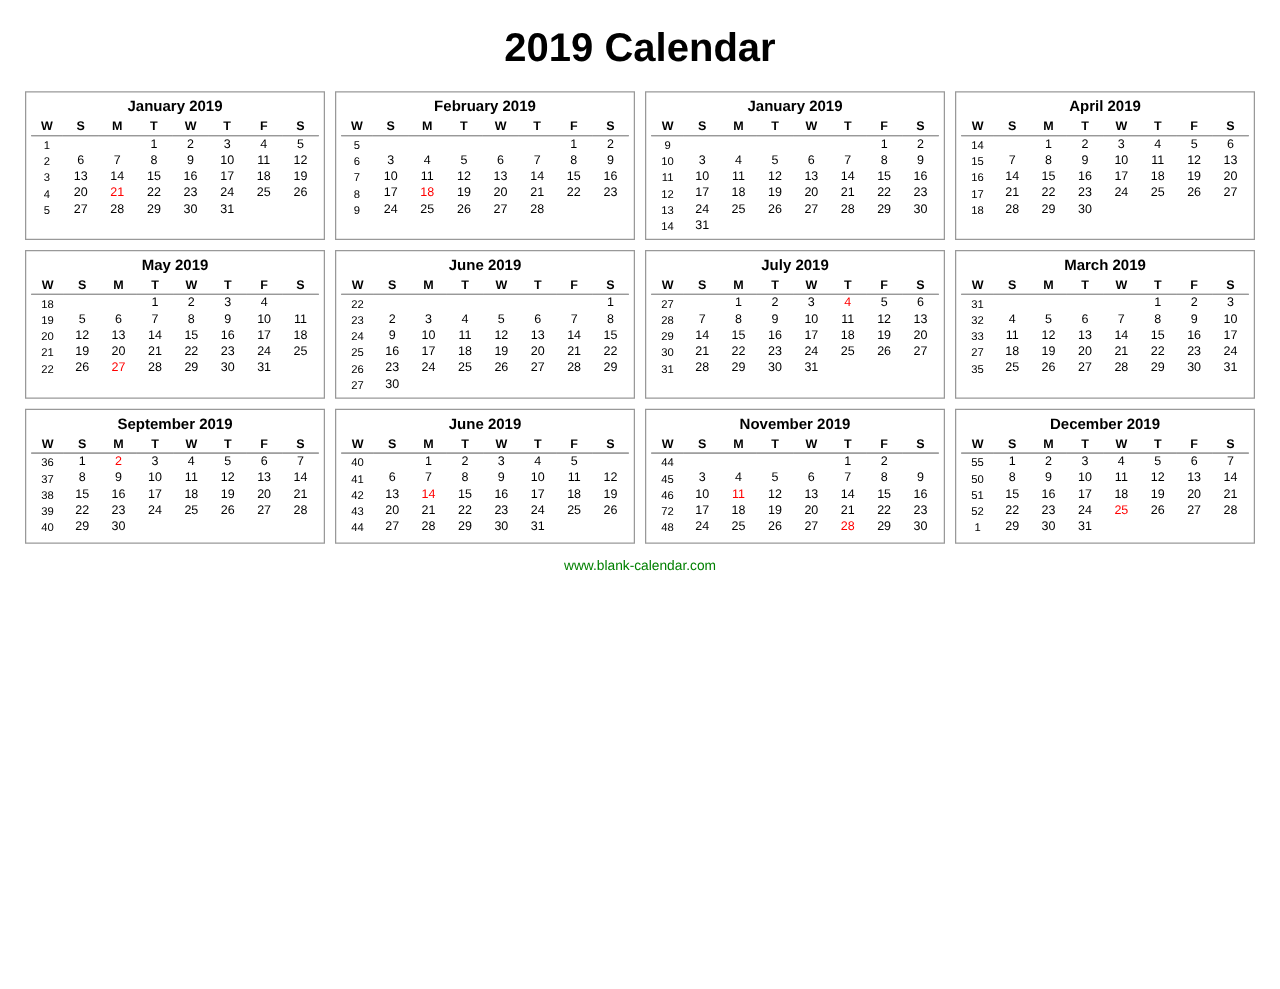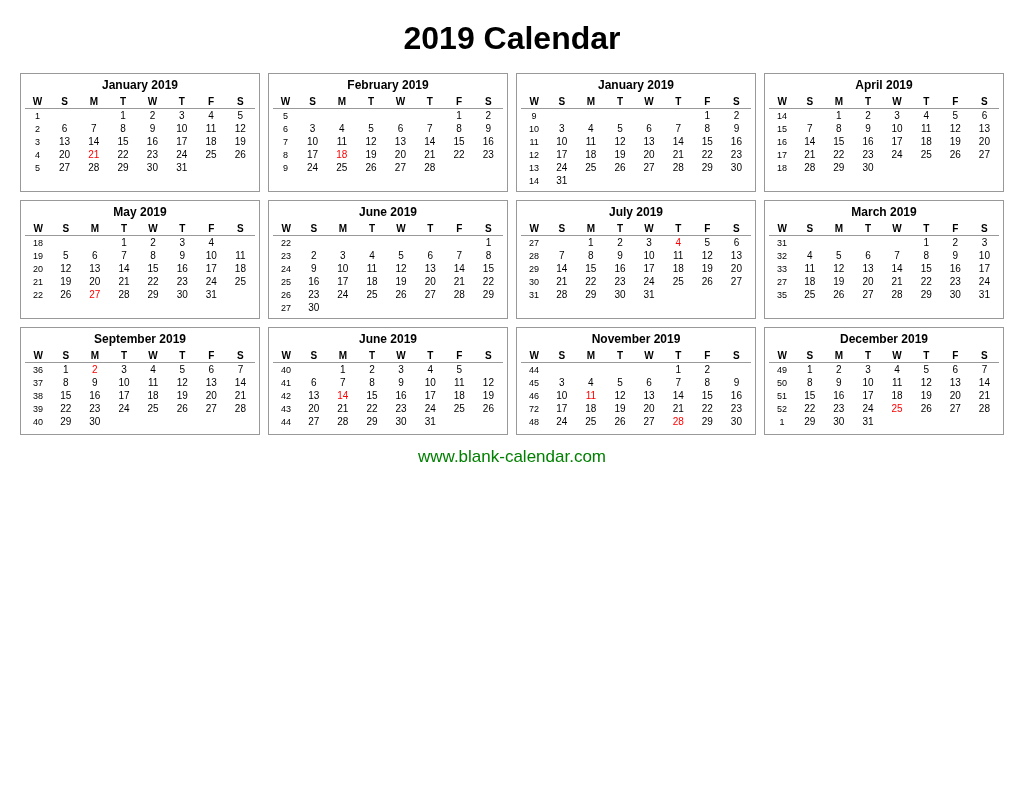--- a/index.html
+++ b/index.html
@@ -53,21 +53,21 @@
       padding: 1px 0;
       color: #000;
     }
     .week-num {
       color: #666;
       font-size: 9px;
     }
     .red { color: red !important; }
     .footer {
       margin-top: 12px;
-      font-size: 17px;
+      font-size: 11px;
       color: green;
     }
   </style>
 </head>
 <body>
 
 <h1>2019 Calendar</h1>
 
 <div class="calendars-grid" id="calGrid">
     <div class="month-block">
@@ -949,21 +949,21 @@
             <th>M</th>
             <th>T</th>
             <th>W</th>
             <th>T</th>
             <th>F</th>
             <th>S</th>
           </tr>
         </thead>
         <tbody>
           <tr>
-            <td class="week-num">49</td>
+            <td class="week-num">55</td>
             <td>1</td>
             <td>2</td>
             <td>3</td>
             <td>4</td>
             <td>5</td>
             <td>6</td>
             <td>7</td>
           </tr>
           <tr>
             <td class="week-num">50</td>

